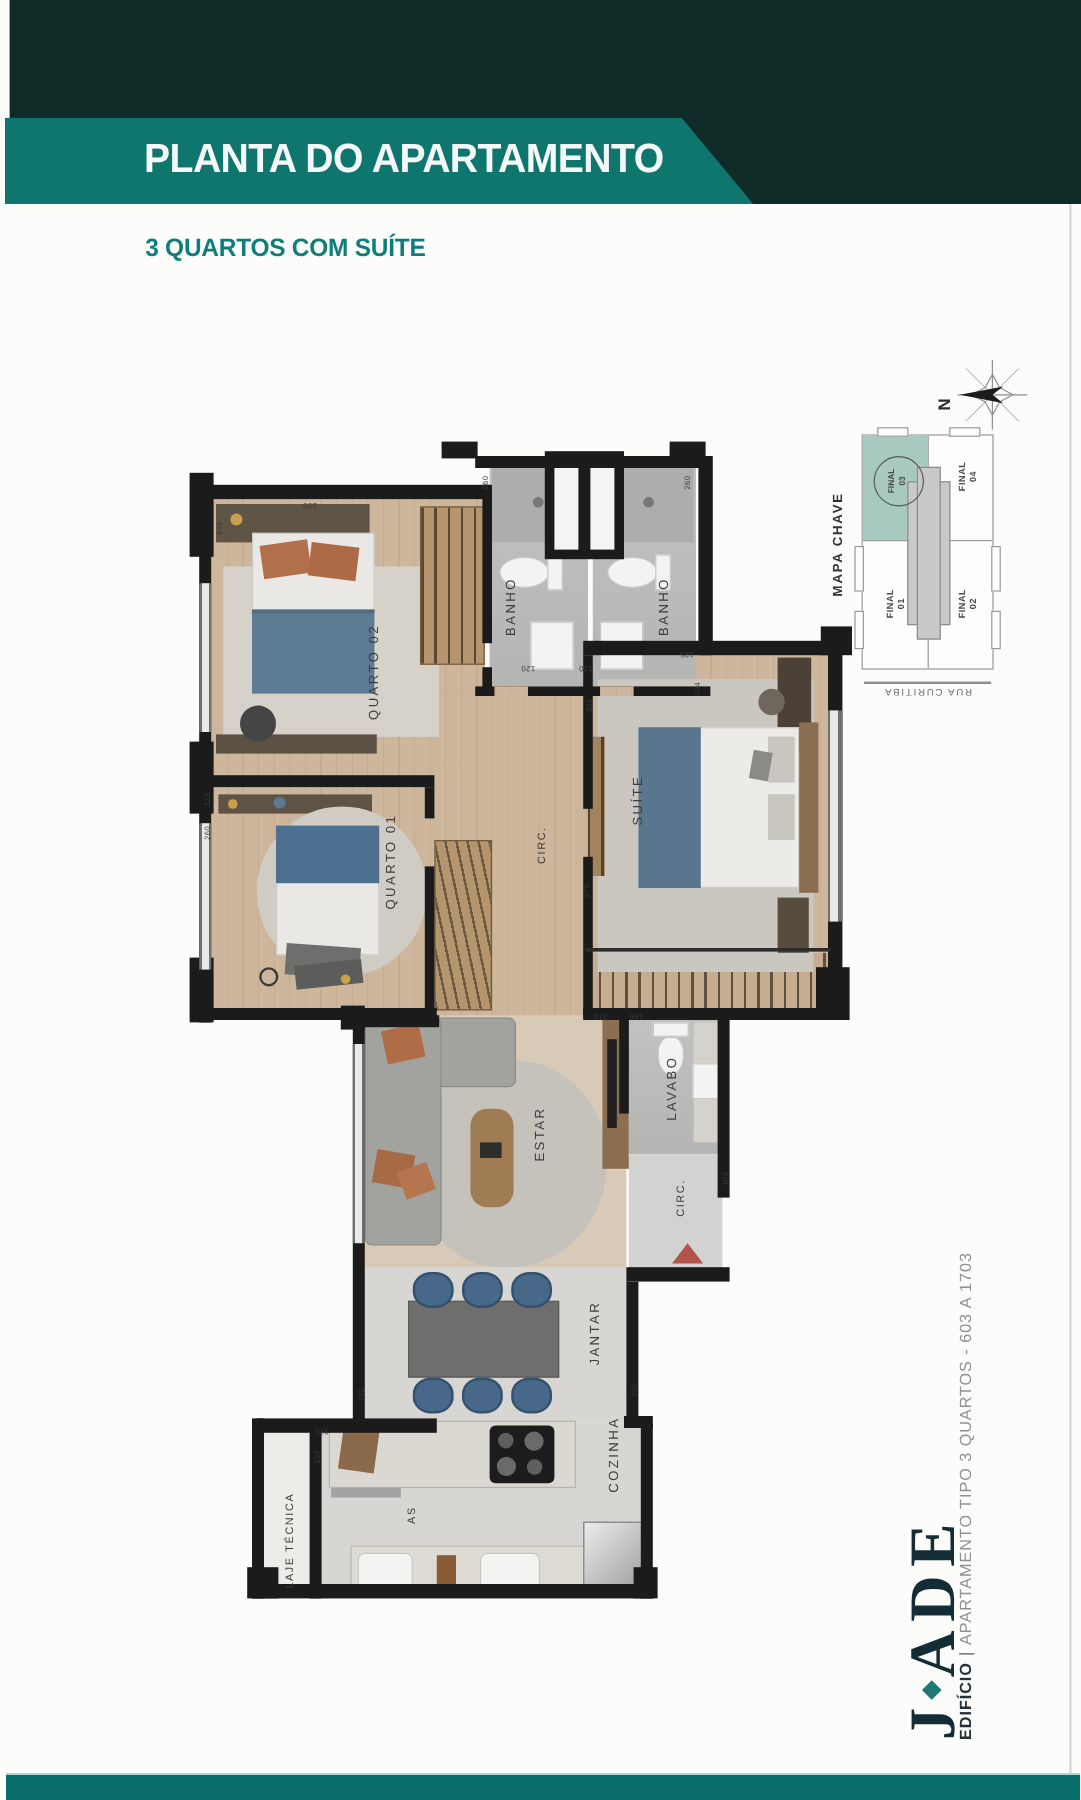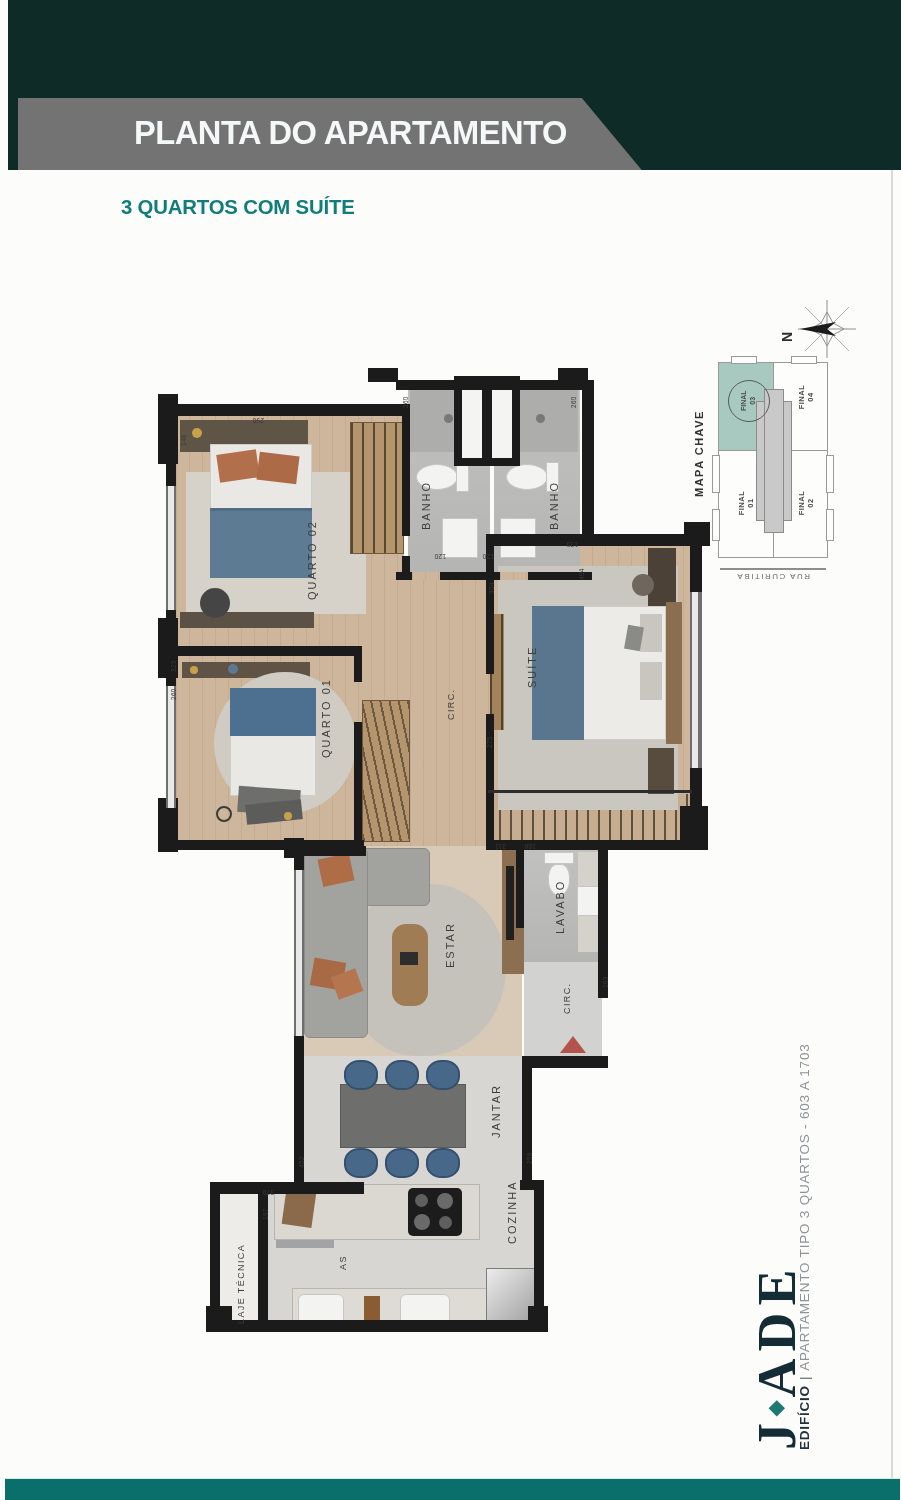--- a/index.html
+++ b/index.html
@@ -2,21 +2,21 @@
 <html><head>
 <meta charset="utf-8">
 <style>
   * { margin:0; padding:0; box-sizing:border-box; }
   html,body { width:901px; height:1500px; }
   body { position:relative; background:#fcfcfb; font-family:"Liberation Sans", sans-serif; overflow:hidden; }
   .abs { position:absolute; }
 
   
   .dark-block { position:absolute; left:8px; top:0; right:0; height:170px; background:#0e2b27; }
-  .banner { position:absolute; left:18px; top:98px; width:630px; height:72px; background:#737373;
+  .banner { position:absolute; left:4px; top:98px; width:630px; height:72px; background:#0f766e;
             clip-path:polygon(0 0, 89.5% 0, 99% 100%, 0 100%); }
   .title { position:absolute; left:116px; top:15px; color:#f5f8f8; font-size:34px; font-weight:700;
            letter-spacing:-0.5px; white-space:nowrap; transform:scaleX(0.96); transform-origin:left; }
   .subtitle { position:absolute; left:121px; top:195px; color:#0f7d7a; font-size:21px; font-weight:700;
               letter-spacing:-0.2px; transform:scaleX(0.97); transform-origin:left; }
 
   
   .footer { position:absolute; left:5px; right:1px; top:1478px; height:22px; background:#0a6f6b; border-top:1px solid #d8ecea; }
   .edge-r { position:absolute; left:891px; top:170px; width:2px; height:1308px; background:#d9d9d9; }
 

